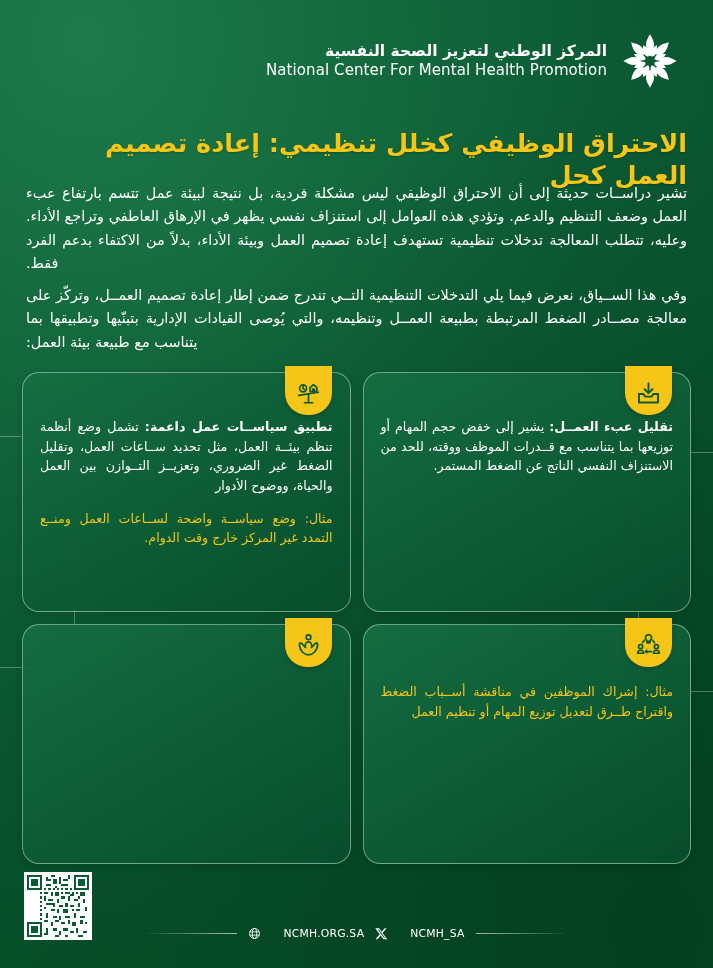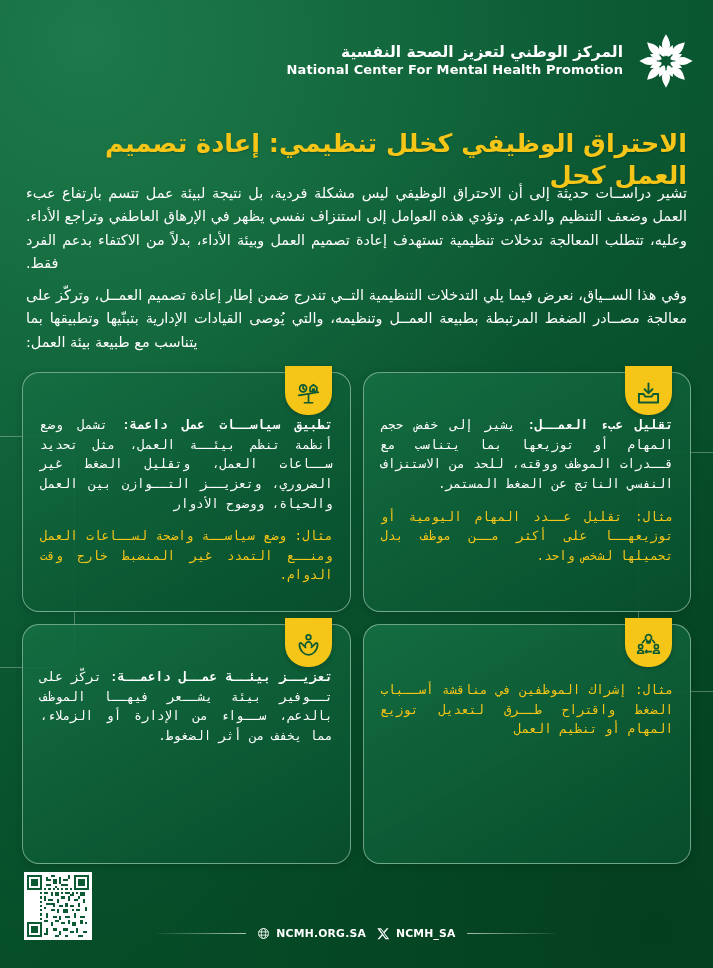--- a/index.html
+++ b/index.html
@@ -45,42 +45,42 @@
     display: flex;
     justify-content: flex-start;
     align-items: center;
     padding-right: 0;
     padding-left: 18px;
     direction: ltr;
     z-index: 5;
   }
   .logo-lockup {
     margin-left: auto;
-    margin-right: 0;
+    margin-right: 16px;
     display: flex;
     align-items: center;
     gap: 14px;
     padding-left: 0;
     padding-right: 18px;
   }
   .logo-text {
     text-align: right;
     color: #ffffff;
     line-height: 1.12;
   }
   .logo-ar {
     font-size: 15.5px;
     font-weight: 700;
     letter-spacing: -0.2px;
     direction: rtl;
     white-space: nowrap;
   }
   .logo-en {
-    font-size: 13px;
-    font-weight: 700;
+    font-size: 15px;
+    font-weight: 400;
     letter-spacing: 0.1px;
     margin-top: 2px;
     white-space: nowrap;
   }
   .logo-mark { width: 58px; height: 58px; flex: 0 0 58px; }
 
   
   .title {
     position: absolute;
     top: 128px;
@@ -149,21 +149,20 @@
 
   .card {
     position: relative;
     border: 1.3px solid rgba(190, 226, 205, 0.55);
     border-radius: 17px;
     background:
       linear-gradient(150deg, rgba(22,110,66,0.92) 0%, rgba(13,92,54,0.95) 55%, rgba(8,78,45,0.95) 100%);
     padding: 44px 17px 14px 17px;
     overflow: visible;
     box-shadow: 0 2px 9px rgba(0,0,0,0.16);
-    font-family: Liberation Mono, monospace;
   }
 
   
   .icon-tab {
     position: absolute;
     top: -7px;
     right: 18px;
     width: 47px;
     height: 49px;
     background: #f5c518;
@@ -228,24 +227,24 @@
     width: 88px;
     height: 1px;
     background: linear-gradient(to right, rgba(255,255,255,0.05), rgba(255,255,255,0.65));
   }
   .rule.right {
     background: linear-gradient(to left, rgba(255,255,255,0.05), rgba(255,255,255,0.65));
   }
   .contact {
     display: flex;
     align-items: center;
-    gap: 6px;
+    gap: 22px;
     color: #ffffff;
     font-size: 10.8px;
-    font-weight: 700;
+    font-weight: 400;
     letter-spacing: 0.2px;
   }
   .contact svg { width: 13px; height: 13px; display: block; }
 </style>
 </head>
 <body>
 
 <div id="poster">
 
   <div class="header">
@@ -300,41 +299,40 @@
           <path d="M12 3v8"></path>
           <path d="M8.5 8.2 12 11.7l3.5-3.5"></path>
           <path d="M3.5 12.5h4.2l1.3 2.3h5.9l1.3-2.3h4.3"></path>
           <path d="M3.5 12.5V20h17v-7.5"></path>
         </svg>
       </div>
       <div class="card-body">
         <div class="card-main">
           <span class="lead">تقليل عبء العمــل:</span><span> يشير إلى خفض حجم المهام أو توزيعها بما يتناسب مع قــدرات الموظف ووقته، للحد من الاستنزاف النفسي الناتج عن الضغط المستمر.</span>
         </div>
-        <div class="card-example">مثال: تقليل عــدد المهام اليومية أو توزيعهــا على أكثر مــن موظف بدل تحميلها لشخص واحد.</div>
       </div>
     </div>
 
     <div class="card">
       <div class="icon-tab">
         <svg viewBox="0 0 24 24" fill="none" stroke="#0b5a34" stroke-width="1.5" stroke-linecap="round" stroke-linejoin="round">
           <circle cx="7.2" cy="7.4" r="3.1"></circle>
           <path d="M7.2 5.8v1.8l1.3.8"></path>
           <path d="M13.4 10.3V6.6l3-2.4 3 2.4v3.7z"></path>
           <path d="M15.7 10.3V8.1h1.5v2.2"></path>
           <path d="M3.3 13.6 20.7 10.9"></path>
           <path d="M12 12.5V19"></path>
           <path d="M8.4 20.2h7.2"></path>
         </svg>
       </div>
       <div class="card-body">
         <div class="card-main">
           <span class="lead">تطبيق سياســات عمل داعمة:</span><span> تشمل وضع أنظمة تنظم بيئــة العمل، مثل تحديد ســاعات العمل، وتقليل الضغط غير الضروري، وتعزيــز التــوازن بين العمل والحياة، ووضوح الأدوار</span>
         </div>
-        <div class="card-example">مثال: وضع سياســة واضحة لســاعات العمل ومنــع التمدد غير المنضبط خارج وقت الدوام.</div>
+        <div class="card-example">مثال: وضع سياســة واضحة لســاعات العمل ومنــع التمدد غير المركز خارج وقت الدوام.</div>
       </div>
     </div>
 
     <div class="card">
       <div class="icon-tab">
         <svg viewBox="0 0 24 24" fill="none" stroke="#0b5a34" stroke-width="1.5" stroke-linecap="round" stroke-linejoin="round">
           <path d="M12 2.4a2.7 2.7 0 0 0-1.6 4.9v1.1h3.2V7.3A2.7 2.7 0 0 0 12 2.4z"></path>
           <path d="M10.7 9.6h2.6"></path>
           <circle cx="5" cy="13" r="1.8"></circle>
           <path d="M2.4 18.9c0-1.6 1.2-2.7 2.6-2.7s2.6 1.1 2.6 2.7z"></path>
@@ -353,23 +351,20 @@
 
     <div class="card">
       <div class="icon-tab">
         <svg viewBox="0 0 24 24" fill="none" stroke="#0b5a34" stroke-width="1.5" stroke-linecap="round" stroke-linejoin="round">
           <circle cx="12" cy="4.6" r="2.1"></circle>
           <path d="M9.1 12.2c0-1.9 1.3-3.4 2.9-3.4s2.9 1.5 2.9 3.4"></path>
           <path d="M9.4 13.7c-1.3-1.3-2.6-2.7-3.6-3.6-.8-.7-1.9-.3-1.9.8 0 2.6 1.1 5.3 2.9 7.1 1.4 1.4 3.2 2.3 5.2 2.3s3.8-.9 5.2-2.3c1.8-1.8 2.9-4.5 2.9-7.1 0-1.1-1.1-1.5-1.9-.8-1 .9-2.3 2.3-3.6 3.6"></path>
         </svg>
       </div>
       <div class="card-body">
-        <div class="card-main">
-          <span class="lead">تعزيــز بيئــة عمــل داعمــة:</span><span> تركّز على تــوفير بيئة يشــعر فيهــا الموظف بالدعم، ســواء من الإدارة أو الزملاء، مما يخفف من أثر الضغوط.</span>
-        </div>
       </div>
     </div>
 
   </div>
 
   <div class="qr">
     <svg viewBox="0 0 29 29" shape-rendering="crispEdges" aria-hidden="true">
       <rect width="29" height="29" fill="#ffffff"></rect>
       <g fill="#0b5a34">
 

